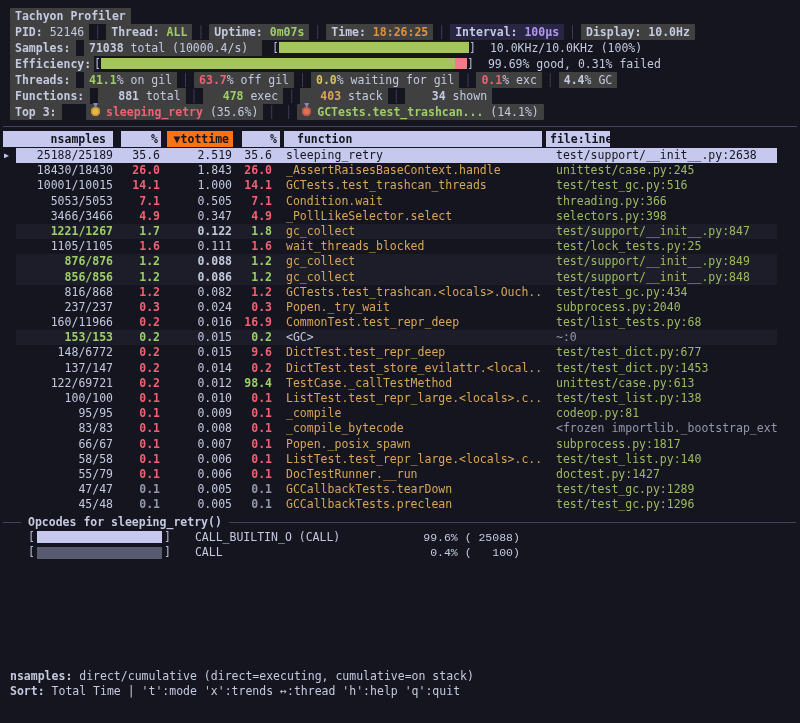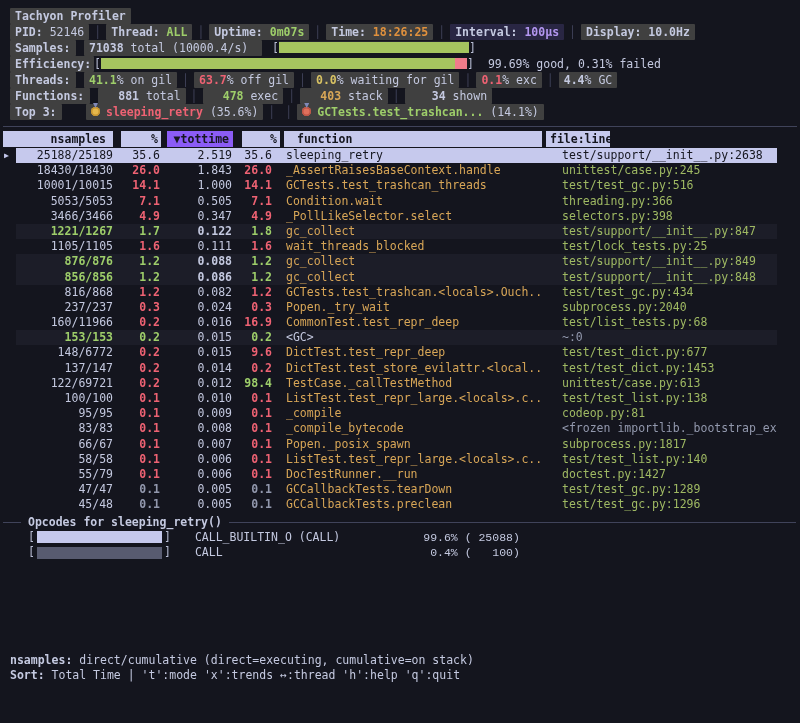--- a/index.html
+++ b/index.html
@@ -45,55 +45,55 @@
   .medal::before{content:"";position:absolute;top:-4px;left:2px;width:5px;height:5px;background:#8089b8;clip-path:polygon(0 0,100% 0,50% 100%);}
   .medal.gold{background:#e6b84c;box-shadow:inset 0 0 0 1.5px #c89530;}
   .medal.silver{background:#cdd2de;box-shadow:inset 0 0 0 1.5px #a8aec0;}
   .medal.bronze{background:#e0705c;box-shadow:inset 0 0 0 1.5px #bf5546;}
 
   .hr{height:1px;background:#40435a;margin:6px 3px 4px 3px;}
 
   
   .thead{display:flex;height:16px;line-height:16px;margin:0 0 1px 3px;align-items:center;}
   .hcell{background:#c6c9ed;color:#15161f;font-weight:bold;height:16px;}
-  .hcell.sort{background:#8b5cf6;}
+  .hcell.sort{background:#f97316;}
   .h-ns{width:110px;text-align:right;padding-right:7px;box-sizing:border-box;}
   .h-p1{width:40px;margin-left:8px;text-align:right;padding-right:3px;box-sizing:border-box;}
   .h-tt{width:66px;margin-left:6px;text-align:right;padding-right:4px;box-sizing:border-box;}
   .h-p2{width:38px;margin-left:9px;text-align:right;padding-right:3px;box-sizing:border-box;}
   .h-fn{width:258px;margin-left:4px;padding-left:13px;box-sizing:border-box;}
   .h-file{width:64px;margin-left:4px;padding-left:4px;box-sizing:border-box;}
 
   .trow{display:flex;height:15.2px;line-height:15.2px;white-space:pre;}
   .row-inner{display:flex;width:761px;}
   .trow.hl .row-inner{background:#1c1d28;}
   .trow.selected .row-inner{background:#c6c9ed;}
   .trow.selected .row-inner span{color:#15161f !important;font-weight:normal !important;}
   .col-arrow{width:16px;text-align:left;padding-left:4px;box-sizing:border-box;color:#c6c9ed;font-size:8px;line-height:15.2px;}
   .col-ns{width:97px;text-align:right;}
   .col-p1{width:47px;text-align:right;}
   .col-tt{width:72px;text-align:right;}
   .col-p2{width:40px;text-align:right;}
   .col-fn{width:258px;margin-left:14px;overflow:hidden;color:#d8a657;}
   .col-fn.c-default{color:#c4c9e0;}
-  .col-file{flex:1;margin-left:18px;overflow:hidden;}
+  .col-file{flex:1;margin-left:12px;overflow:hidden;}
 
   
   .opc-title{display:flex;align-items:center;height:15px;line-height:15px;margin-top:2px;}
   .opc-dash{width:18px;height:1px;background:#40435a;margin-left:3px;}
   .opc-text{padding:0 7px;font-weight:bold;}
   .opc-fill{flex:1;height:1px;background:#40435a;margin-right:4px;}
   .oprow{display:flex;height:15.5px;line-height:15.5px;align-items:center;padding-left:28px;white-space:pre;}
   .obar{display:inline-block;width:125px;height:12px;margin:0 2px;}
   .obar.lavender{background:#c6c9ed;}
   .obar.gray{background:#585b70;}
   .oname{margin-left:24px;width:205px;}
   .oval{width:120px;text-align:right;white-space:pre;font-family:Liberation Mono, monospace;}
 
-  .footer{position:absolute;left:10px;bottom:40px;}
+  .footer{position:absolute;left:10px;bottom:24px;}
   .fline{height:15px;line-height:15px;white-space:pre;}
 </style>
 </head>
 <body>
 
 <div class="app">
 
   <div class="line">
     <span class="box bold">Tachyon Profiler</span>
   </div>
@@ -109,20 +109,21 @@
     <span class="sep">│</span>
     <span class="box purplebg"><span class="bold">Interval:</span> <span class="bold c-purple">100μs</span></span>
     <span class="sep">│</span>
     <span class="box"><span class="bold">Display:</span> <span class="bold">10.0Hz</span></span>
   </div>
 
   <div class="line">
     <span class="box bold" style="width:66px;box-sizing:border-box;">Samples:</span>
     <span class="box" style="margin-left:8px;width:178px;box-sizing:border-box;"><span class="bold">71038</span> <span>total (10000.4/s)</span></span>
     <span style="margin-left:10px;"><span class="bracket">[</span><span class="bar samples-bar"><span class="fill-green"></span></span><span class="bracket">]</span></span>
+    <span style="margin-left:14px;">10.0KHz/10.0KHz (100%)</span>
   </div>
 
   <div class="line">
     <span class="box bold" style="width:84px;box-sizing:border-box;">Efficiency:</span>
     <span><span class="bracket">[</span><span class="bar eff-bar"><span class="fill-green"></span><span class="fill-pink"></span></span><span class="bracket">]</span></span>
     <span style="margin-left:14px;">99.69% good, 0.31% failed</span>
   </div>
 
   <div class="line">
     <span class="box bold" style="width:66px;box-sizing:border-box;">Threads:</span>

